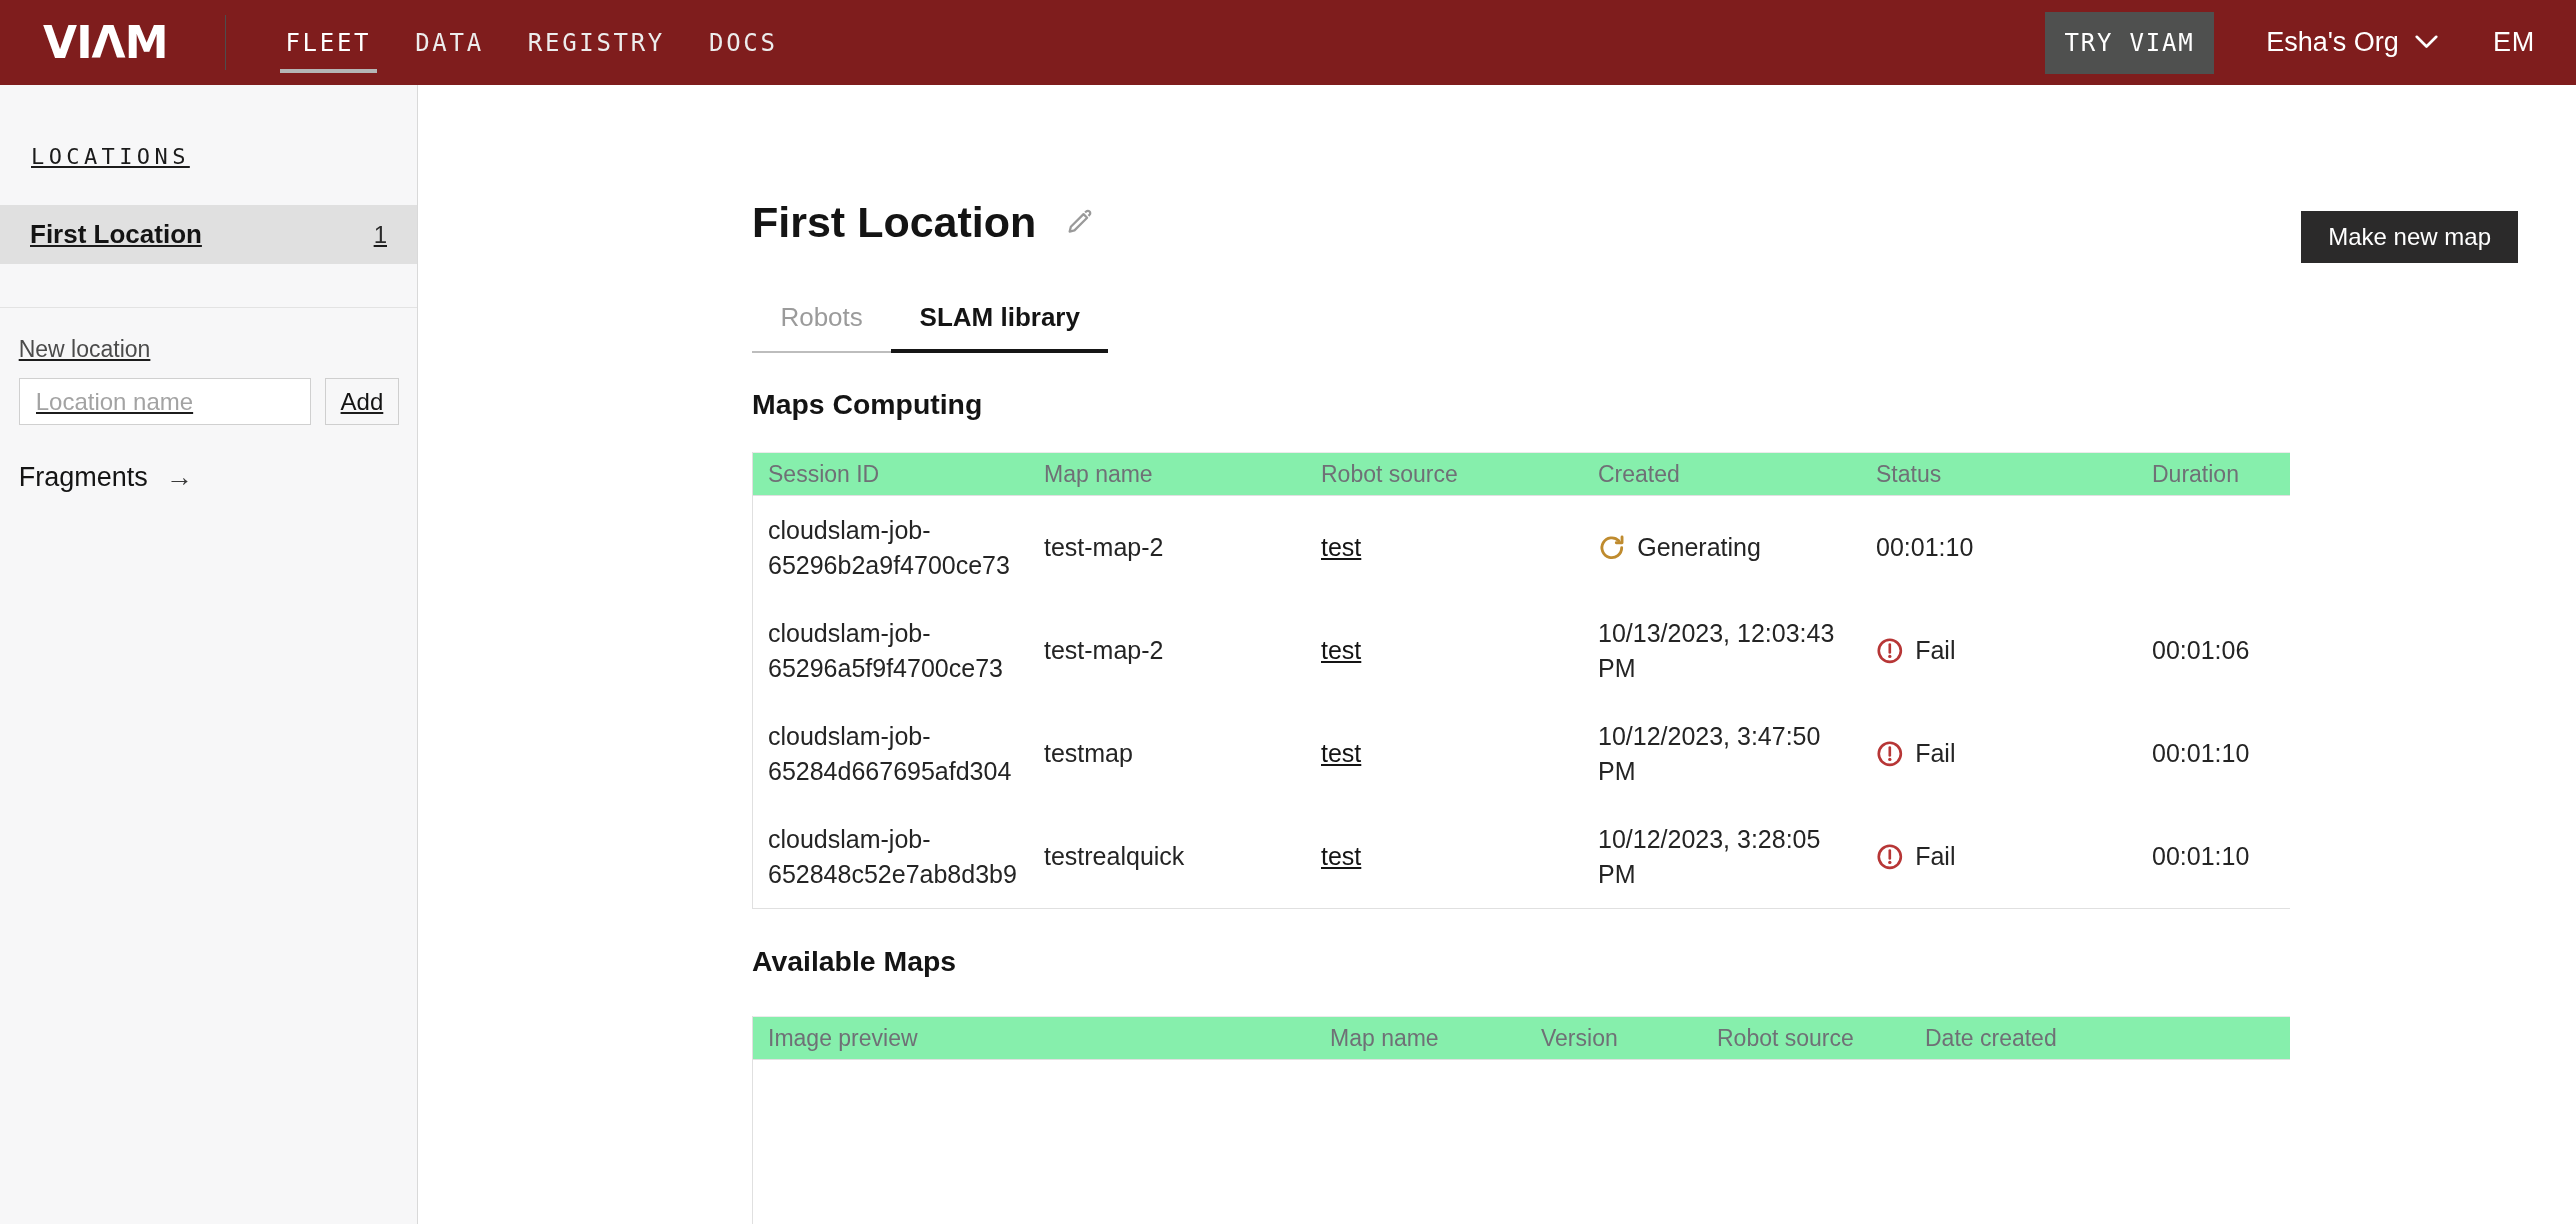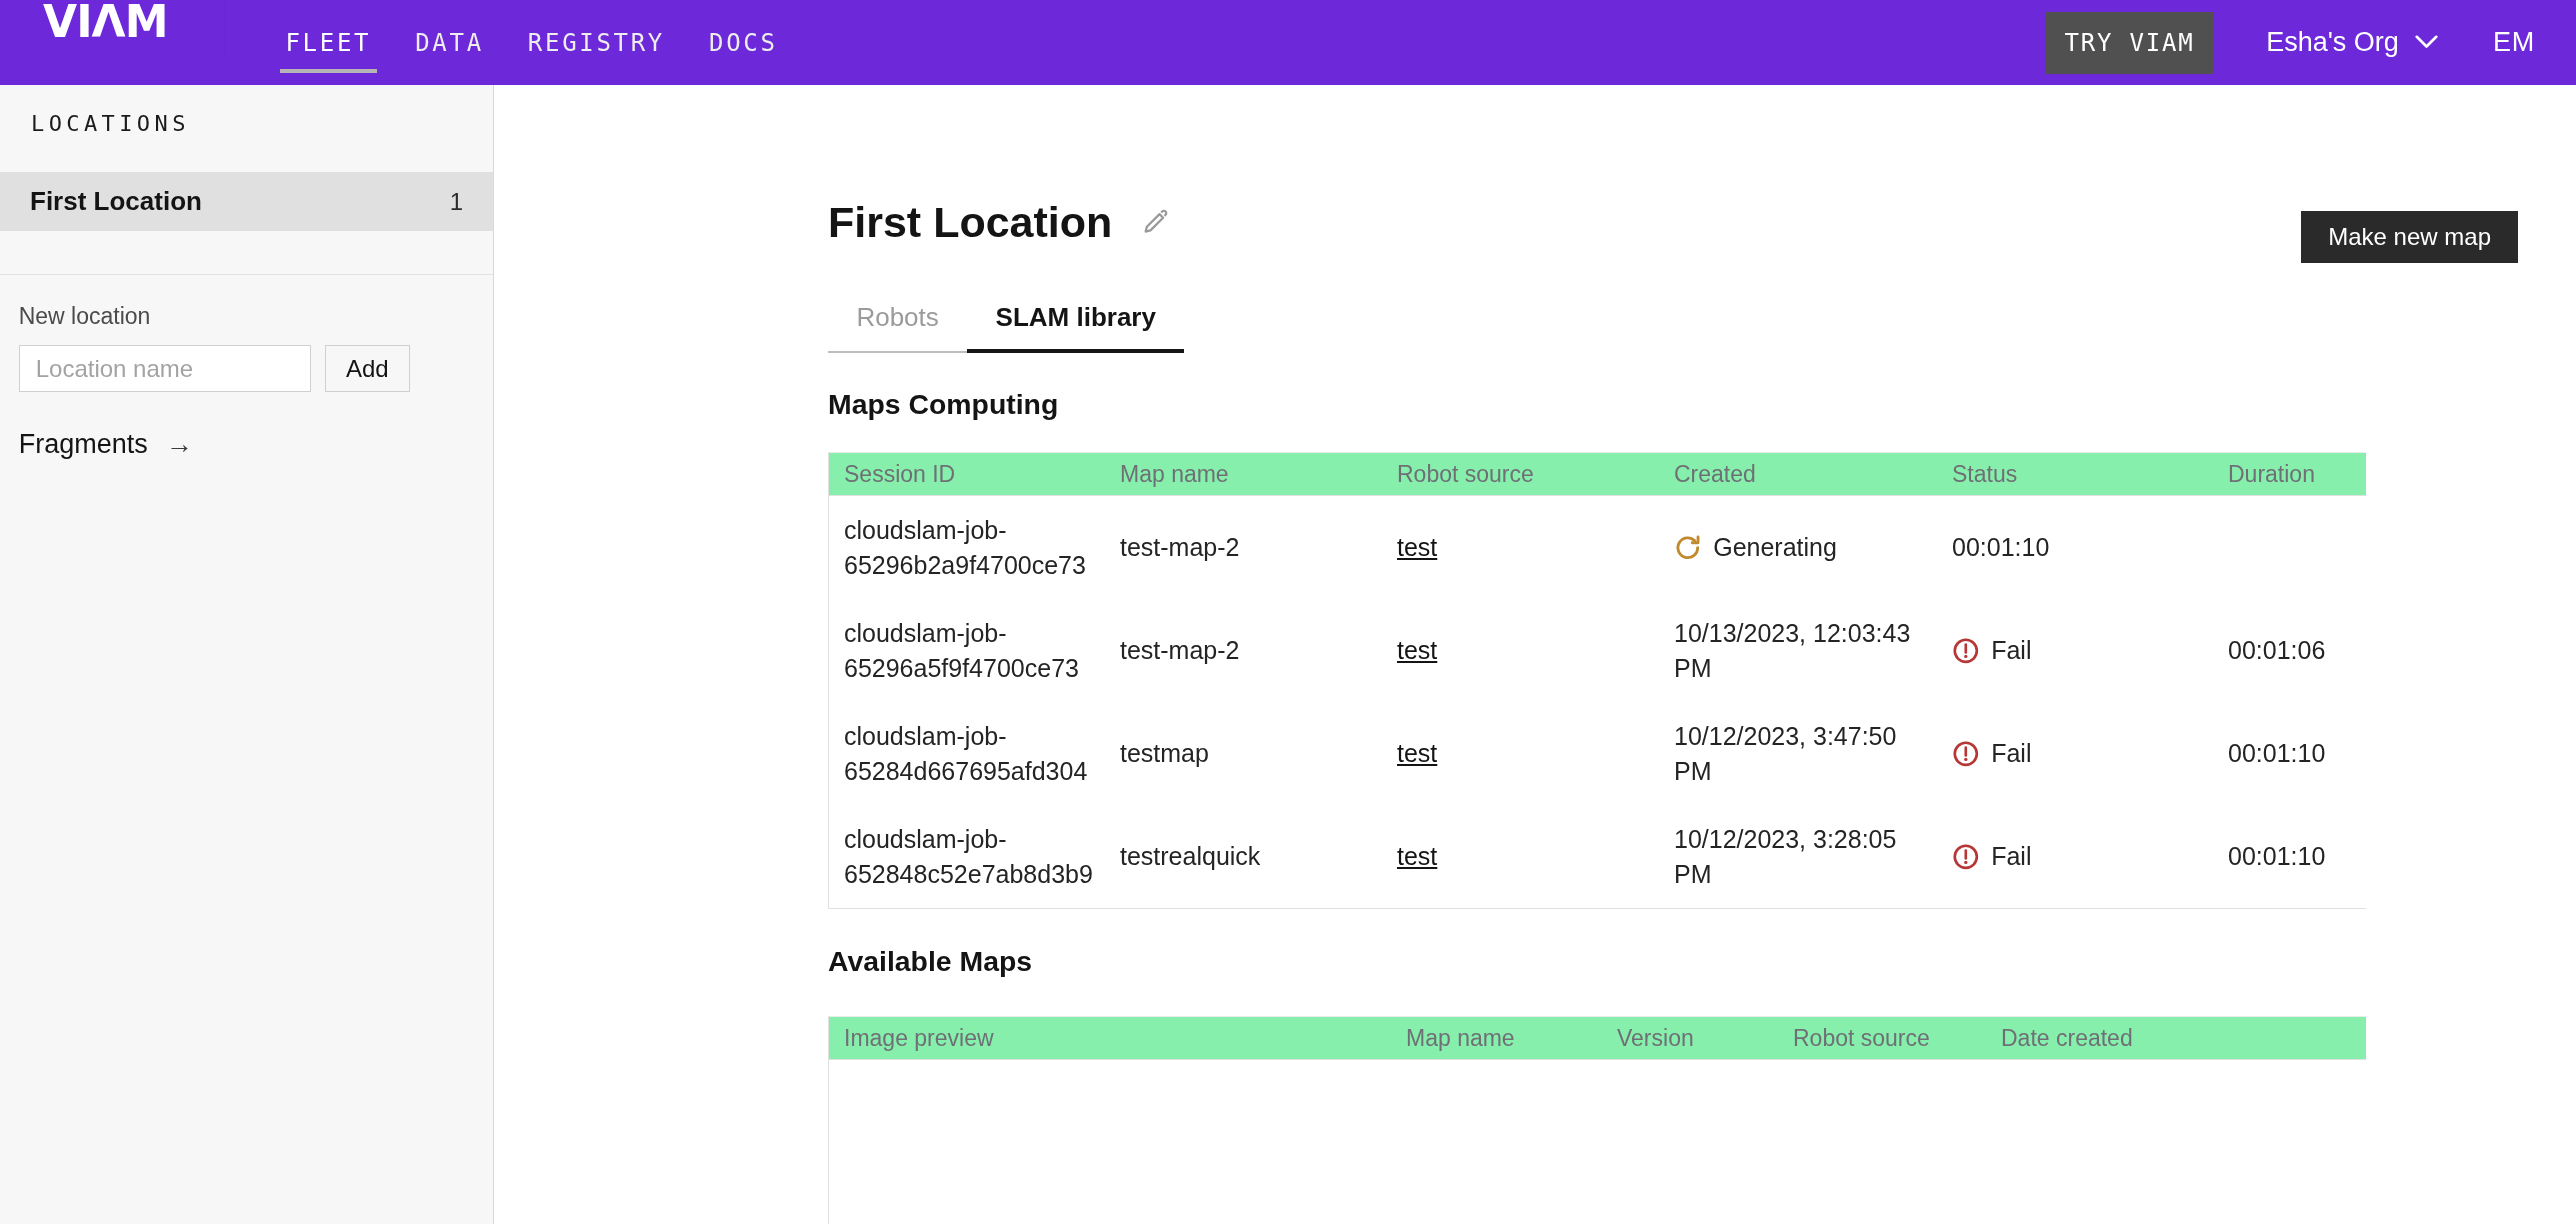--- a/index.html
+++ b/index.html
@@ -1,20 +1,20 @@
 <!DOCTYPE html>
 <html style="font-size:14.2px"><head>
 <meta charset="utf-8">
 <style>
   * { margin:0; padding:0; box-sizing:border-box; }
   html,body { width:2576px; height:1225px; overflow:hidden; background:#ffffff;
               font-family:"Liberation Sans", sans-serif; color:#1c1c1c; }
 
   
-  .topnav { height:85px; background:#6d28d9; display:flex; padding:0 39px 0 43px; }
+  .topnav { height:85px; background:#7f1d1d; display:flex; align-items:center; padding:0 39px 0 43px; }
   .logo { font-family:"DejaVu Sans", sans-serif; font-weight:bold; font-size:44px; color:#ffffff;
           letter-spacing:-0.9px; line-height:1; cursor:pointer; }
   .nav-divider { width:1.8px; height:55px; background:#4d4d4d; margin:0 59px 0 57px; }
   .nav-items { display:flex; align-items:center; gap:44px; height:100%; }
   .nav-item { font-family:"DejaVu Sans Mono", monospace; font-size:24px; letter-spacing:2.7px;
               color:#ededed; cursor:pointer; position:relative; padding:9px 0; }
   .nav-item.active { color:#ffffff; }
   .nav-item.active::after { content:""; position:absolute; left:-5.3px; right:-5.3px; bottom:-7.1px;
               height:3.6px; background:#b5b5b5; }
   .nav-right { margin-left:auto; display:flex; align-items:center; }
@@ -23,21 +23,21 @@
               cursor:pointer; }
   .org-switcher { display:flex; align-items:center; gap:16px; margin-left:52px; cursor:pointer; }
   .org-name { font-size:27px; color:#ffffff; }
   .chevron-down { display:inline-flex; }
   .user-initials { font-size:27px; color:#ffffff; letter-spacing:0.9px; margin-left:55px; margin-right:1.8px; cursor:pointer; }
 
   
   .app-body { display:flex; height:1140px; }
 
   
-  .sidebar { width:494px; background:#f7f7f8; border-right:0.9px solid #d9d9d9; padding-top:26px; flex:none; }
+  .sidebar { width:418px; background:#f7f7f8; border-right:0.9px solid #d9d9d9; padding-top:59px; flex:none;text-decoration:underline; }
   .sidebar-heading { font-family:"DejaVu Sans Mono", monospace; font-size:22px; letter-spacing:4.4px;
                      color:#1b1b1b; margin-left:31px; }
   .location-list { margin-top:36px; }
   .location-item { height:59px; display:flex; align-items:center; padding:0 30px; cursor:pointer; }
   .location-item.selected { background:#e0e0e0; }
   .location-name { font-size:26px; font-weight:bold; color:#141414; }
   .location-count { margin-left:auto; font-size:24px; color:#2b2b2b; }
   .sidebar-divider { height:0.9px; background:#e3e3e3; margin-top:43px; }
   .new-location { margin:28.4px 18px 0 18.7px; }
   .new-location-label { font-size:23px; color:#4b4b4b; }

